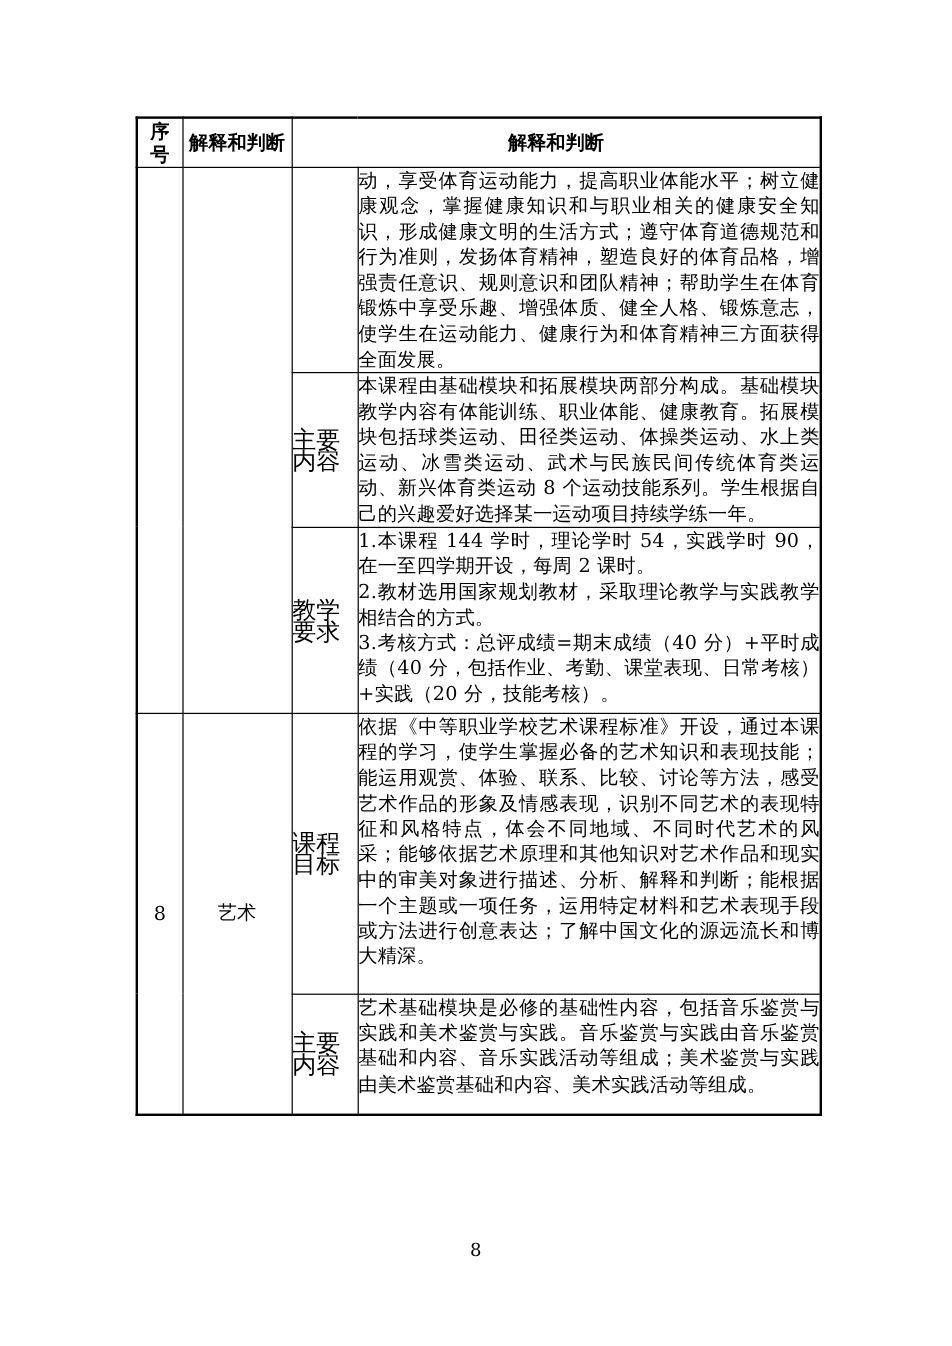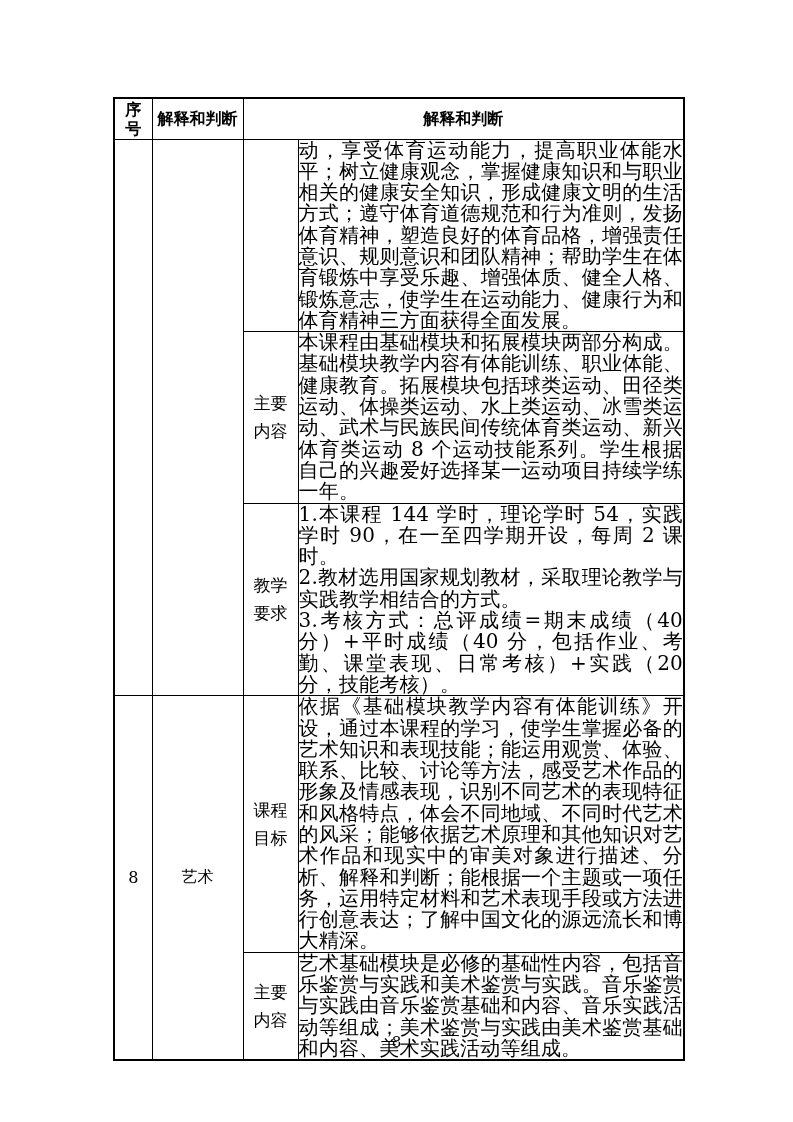--- a/index.html
+++ b/index.html
@@ -38,29 +38,29 @@
     text-align: center;
     vertical-align: middle;
     white-space: pre-line;
   }
   td.no-cell, td.course-cell {
     text-align: center;
     vertical-align: middle;
     font-size: 16px;
   }
   td.label-cell {
-    text-align: center;
+    text-align: left;
     vertical-align: middle;
-    font-size: 17px;
-    line-height: 28px;
+    font-size: 20px;
+    line-height: 18px;
     white-space: pre-line;
   }
   td.content-cell {
     vertical-align: top;
-    font-size: 20px;
+    font-size: 16px;
     line-height: 21.3px;
     text-align: justify;
     padding: 2px 4px 2px 5px;
     white-space: pre-line;
     letter-spacing: 0.2px;
   }
   .page-number {
     position: absolute;
     left: 0;
     right: 0;
@@ -106,21 +106,21 @@
       <td class="content-cell">1.本课程 144 学时，理论学时 54，实践学时 90，在一至四学期开设，每周 2 课时。
 2.教材选用国家规划教材，采取理论教学与实践教学相结合的方式。
 3.考核方式：总评成绩=期末成绩（40 分）+平时成绩（40 分，包括作业、考勤、课堂表现、日常考核）+实践（20 分，技能考核）。</td>
     </tr>
 
     <tr style="height:234px">
       <td class="no-cell" rowspan="2">8</td>
       <td class="course-cell" rowspan="2">艺术</td>
       <td class="label-cell">课程
 目标</td>
-      <td class="content-cell">依据《基础模块教学内容有体能训练》开设，通过本课程的学习，使学生掌握必备的艺术知识和表现技能；能运用观赏、体验、联系、比较、讨论等方法，感受艺术作品的形象及情感表现，识别不同艺术的表现特征和风格特点，体会不同地域、不同时代艺术的风采；能够依据艺术原理和其他知识对艺术作品和现实中的审美对象进行描述、分析、解释和判断；能根据一个主题或一项任务，运用特定材料和艺术表现手段或方法进行创意表达；了解中国文化的源远流长和博大精深。</td>
+      <td class="content-cell">依据《中等职业学校艺术课程标准》开设，通过本课程的学习，使学生掌握必备的艺术知识和表现技能；能运用观赏、体验、联系、比较、讨论等方法，感受艺术作品的形象及情感表现，识别不同艺术的表现特征和风格特点，体会不同地域、不同时代艺术的风采；能够依据艺术原理和其他知识对艺术作品和现实中的审美对象进行描述、分析、解释和判断；能根据一个主题或一项任务，运用特定材料和艺术表现手段或方法进行创意表达；了解中国文化的源远流长和博大精深。</td>
     </tr>
     <tr style="height:101px">
       <td class="label-cell">主要
 内容</td>
       <td class="content-cell">艺术基础模块是必修的基础性内容，包括音乐鉴赏与实践和美术鉴赏与实践。音乐鉴赏与实践由音乐鉴赏基础和内容、音乐实践活动等组成；美术鉴赏与实践由美术鉴赏基础和内容、美术实践活动等组成。</td>
     </tr>
   </tbody>
     </table>
 
   <div class="page-number">8</div>

